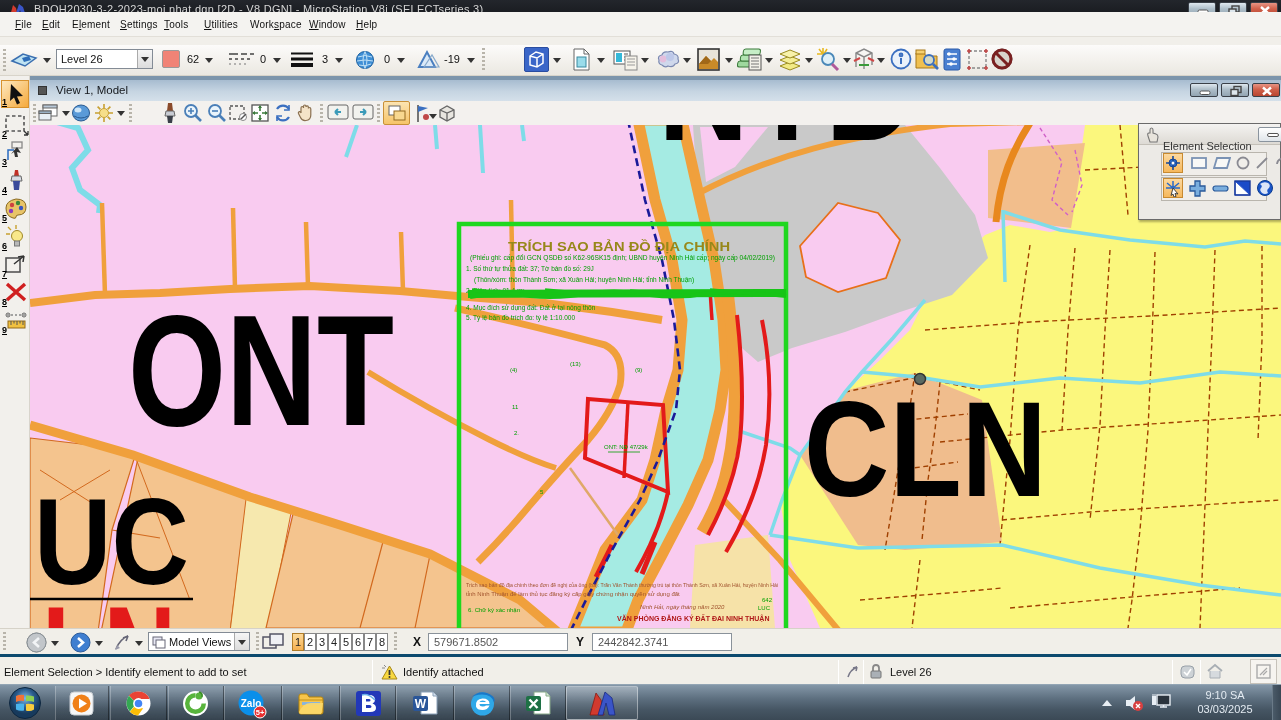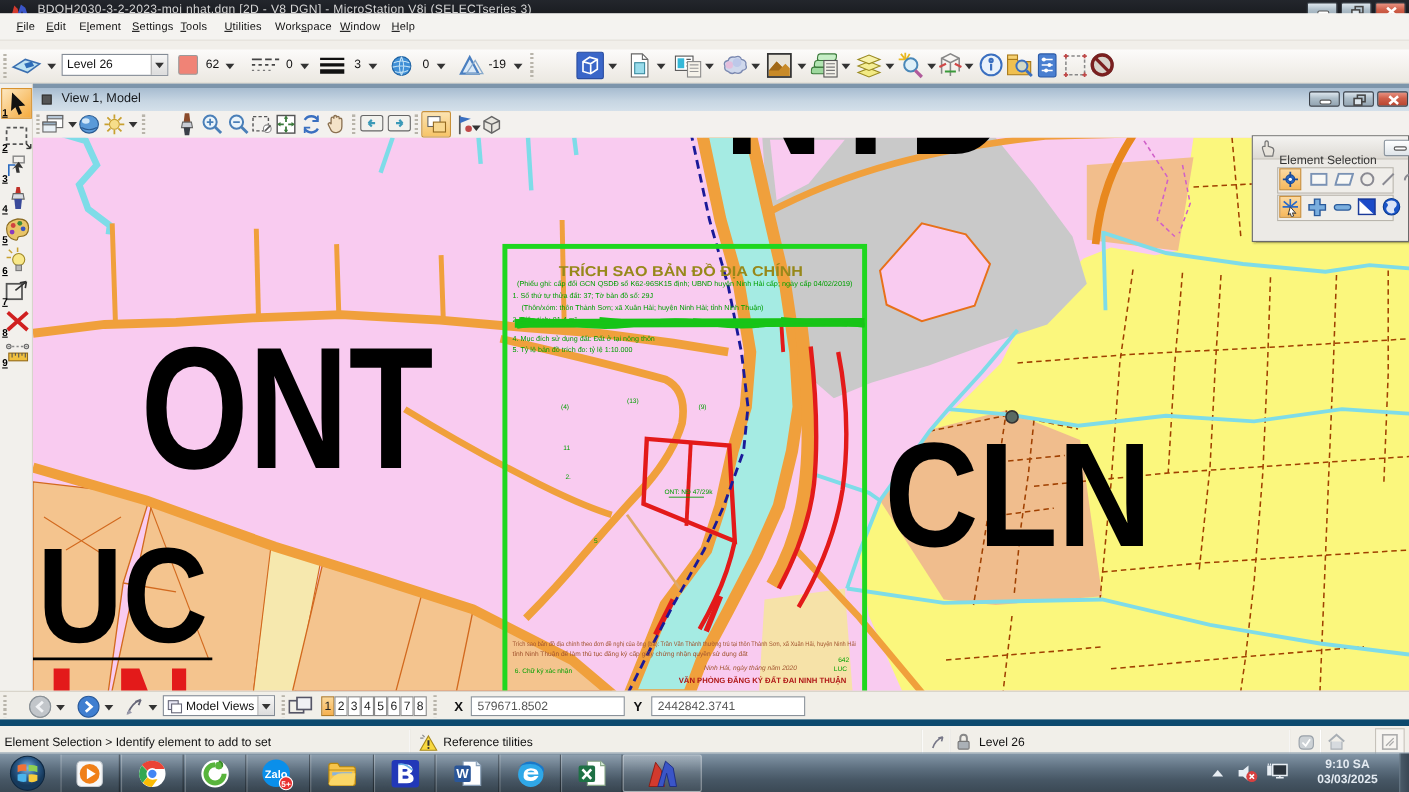--- a/index.html
+++ b/index.html
@@ -32,26 +32,26 @@
 
 #viewtitle { left:30px; top:80px; width:1251px; height:21px; background:linear-gradient(#a7bcd0,#c6d5e2 55%,#d4e0ea); }
 #viewtitle .vtext { position:absolute; left:26px; top:4px; font-size:11.5px; color:#15181c; }
 #lefttoolbg { left:0; top:76px; width:30px; height:552px; background:#f2f0ec; border-right:1px solid #d8d4cc; }
 #viewtoolbar { left:30px; top:101px; width:1251px; height:24px; background:#f3f1ee; }
 
 #map { left:30px; top:125px; width:1251px; height:503px; background:#f9cbf0; }
 
 #botbar { left:0; top:628px; width:1281px; height:26px; background:#f1efe9; border-top:1px solid #d6d2c8;padding-left:48px; }
 
-#statusbar { left:0; top:654px; width:1281px; height:30px; background:#f1efe9; border-top:6px solid #0c4a6e; font-size:11px; color:#111; }
+#statusbar { left:0; top:654px; width:1281px; height:30px; background:#f1efe9; border-top:3px solid #0c4a6e; font-size:11px; color:#111; }
 
 #taskbar { left:0; top:684px; width:1281px; height:36px; background:linear-gradient(#8497a8,#5c6e7e 40%,#465664 70%,#3b4955); border-top:1px solid #93a5b4; }
 .tbbtn { position:absolute; top:1px; height:34px; border-left:1px solid rgba(255,255,255,0.25); border-right:1px solid rgba(0,0,0,0.4); background:linear-gradient(rgba(255,255,255,0.10),rgba(255,255,255,0.02) 55%,rgba(0,0,0,0.08)); }
 .tbactive { background:linear-gradient(rgba(255,255,255,0.28),rgba(255,255,255,0.10) 50%,rgba(255,255,255,0.04)); border:1px solid rgba(255,255,255,0.4); border-radius:2px; }
-#tray { position:absolute; left:0; top:0; width:1281px; height:36px; color:#e8eef5; pointer-events:none;font-weight:bold; }
+#tray { position:absolute; left:0; top:0; width:1281px; height:36px; color:#e8eef5; pointer-events:none; }
 .traytext { position:absolute; font-size:11px; color:#e4ebf2; text-align:center; width:80px; }
 
 #tooltip { left:940px; top:398px; width:111px; height:47px; background:linear-gradient(100deg,#fafaf9,#ececea 75%,#d9d9d7); border:1px solid #8f8f8f; border-radius:2px; box-shadow:2px 2px 3px rgba(0,0,0,0.35); font-size:10.5px; color:#666; padding:1px 0 0 5px; line-height:13.8px; }
 
 #espal { left:1138px; top:123px; width:143px; height:97px; background:#eceae6; border:1px solid #6a6a6a; box-shadow:1px 2px 2px rgba(0,0,0,0.3); }
 #espal .ptitle { position:absolute; left:0; top:0; width:100%; height:21px; background:linear-gradient(#f4f3f1,#dddad4); border-bottom:1px solid #c4c0b8; }
 #espal .ptext { position:absolute; left:24px; top:16px; font-size:11px; color:#333; }
 .esrow { position:absolute; left:22px; width:106px; height:24px; border:1px solid #b9b5ad; background:#f0eeea; }
 .esbtn-on { position:absolute; width:20px; height:20px; top:1px; background:linear-gradient(#fcd9a0,#f6b85c); border:1px solid #c88a30; }
 </style>
@@ -620,21 +620,21 @@
 
   <div id="statusbar" class="abs">
     <div class="abs" style="left:4px;top:9px">Element Selection &gt; Identify element to add to set</div>
     <div class="vsep" style="left:372px;top:3px;height:24px"></div>
     <svg class="abs" style="left:381px;top:7px" width="17" height="16" viewBox="0 0 17 16">
         <path d="M8.5 2 L16 15 L1 15 Z" fill="#f8d840" stroke="#a88818"></path>
         <path d="M8.5 6 V11" stroke="#333" stroke-width="1.8"></path>
         <circle cx="8.5" cy="13" r="1" fill="#333"></circle>
         <path d="M3 1 L5 3 M1 4 H4" stroke="#888" stroke-width="1"></path>
       </svg>
-    <div class="abs" style="left:403px;top:9px">Reference tilities</div>
+    <div class="abs" style="left:403px;top:9px">Identify attached</div>
     <div class="vsep" style="left:838px;top:3px;height:24px"></div>
     <svg class="abs" style="left:845px;top:7px" width="16" height="16" viewBox="0 0 16 16">
         <path d="M3 13 Q5 6 12 3 M12 3 L8 4 M12 3 L11 7" stroke="#778" stroke-width="1.5" fill="none"></path>
       </svg>
     <div class="vsep" style="left:863px;top:3px;height:24px"></div>
     <svg class="abs" style="left:869px;top:6px" width="14" height="17" viewBox="0 0 14 17">
         <path d="M4 8 V5 Q4 2 7 2 Q10 2 10 5 V8" fill="none" stroke="#888" stroke-width="1.8"></path>
         <rect x="2" y="8" width="10" height="7" rx="1" fill="#aab0b6" stroke="#777"></rect>
       </svg>
     <div class="abs" style="left:890px;top:9px">Level 26</div>

